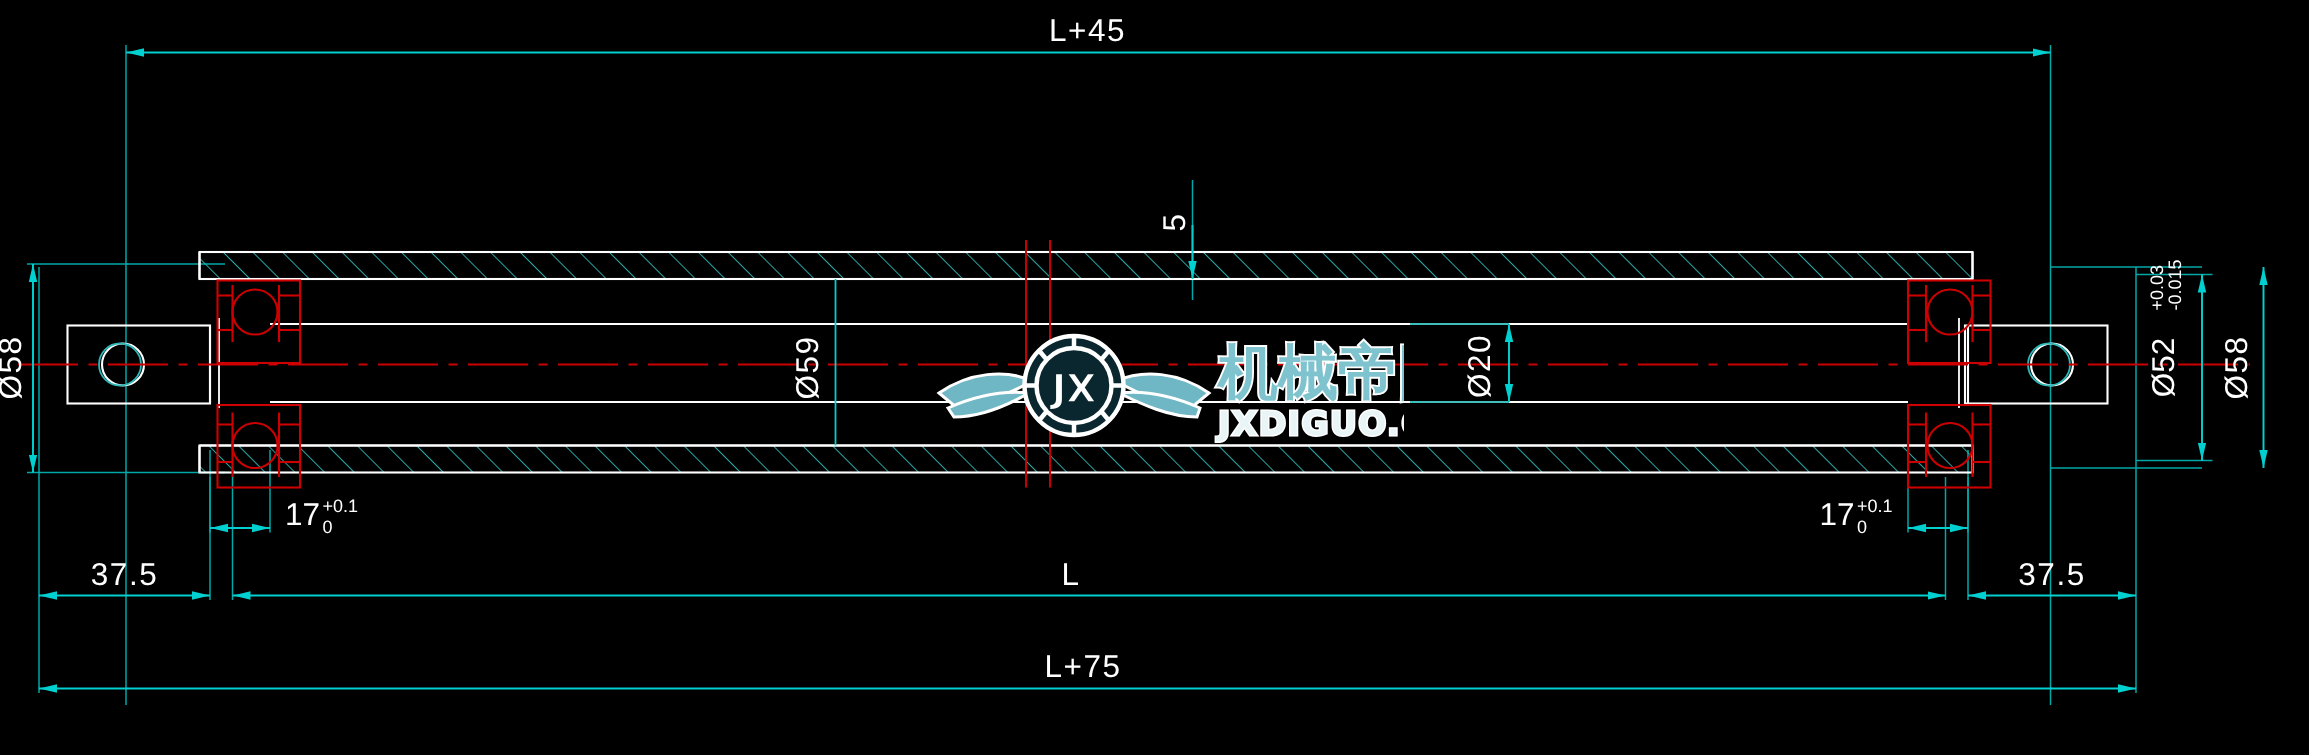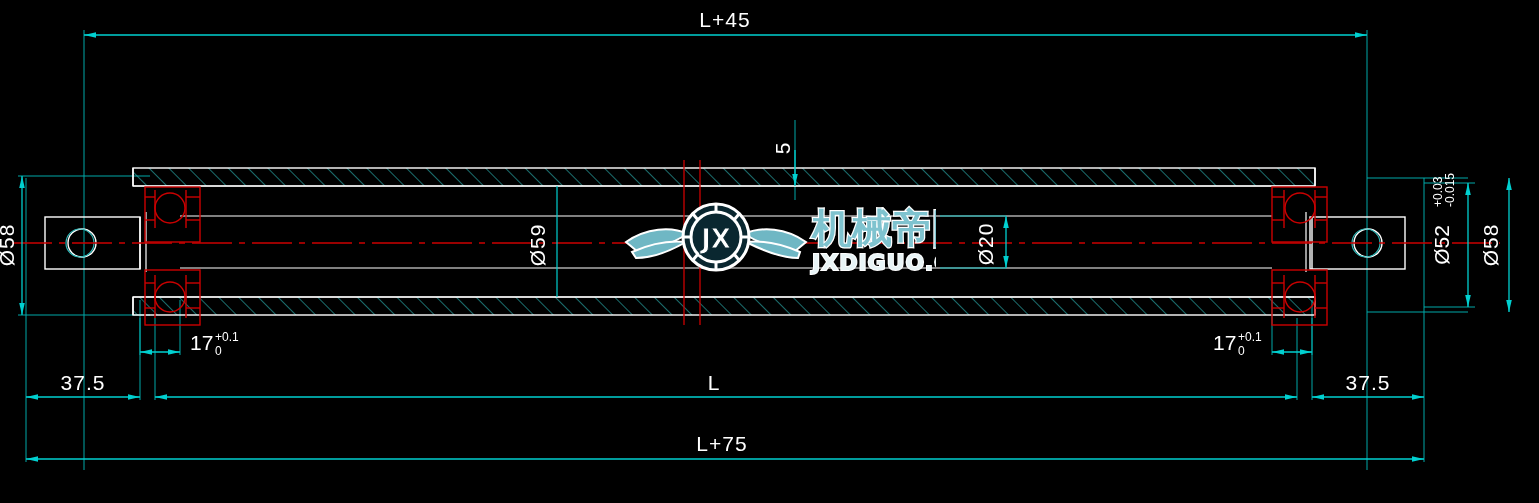--- a/index.html
+++ b/index.html
@@ -3,21 +3,21 @@
 <meta charset="utf-8">
 <style>
   html,body{margin:0;padding:0;background:#000;}
   body{width:1539px;height:503px;overflow:hidden;font-family:"Liberation Sans",sans-serif;}
   #stage{position:relative;width:1539px;height:503px;background:#000;}
   svg#cad{position:absolute;left:0;top:0;width:1539px;height:503px;display:block;}
   .dimtext{font-family:"Liberation Sans",sans-serif;fill:#ffffff;font-size:21px;letter-spacing:1px;}
   .tol-main{font-family:"Liberation Sans",sans-serif;fill:#ffffff;font-size:21px;}
   .tol-sup{font-family:"Liberation Sans",sans-serif;fill:#ffffff;font-size:12px;}
   
-  #watermark{position:absolute;left:616px;top:198px;width:320px;height:78px;pointer-events:none;text-align:right;}
+  #watermark{position:absolute;left:616px;top:218px;width:320px;height:78px;pointer-events:none;text-align:right;}
   .wm-text{font-family:"DejaVu Sans",sans-serif;}
 </style>
 </head>
 <body>
 
 <div id="stage">
 
   <svg id="cad" viewBox="0 0 1539 503">
 
     <defs>

